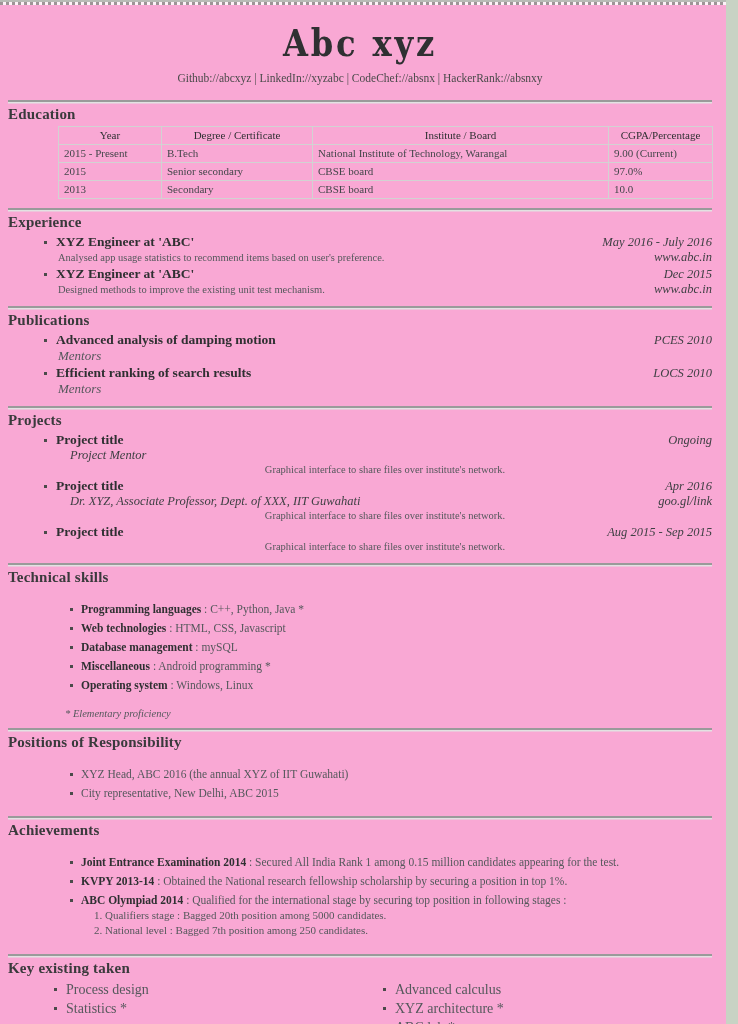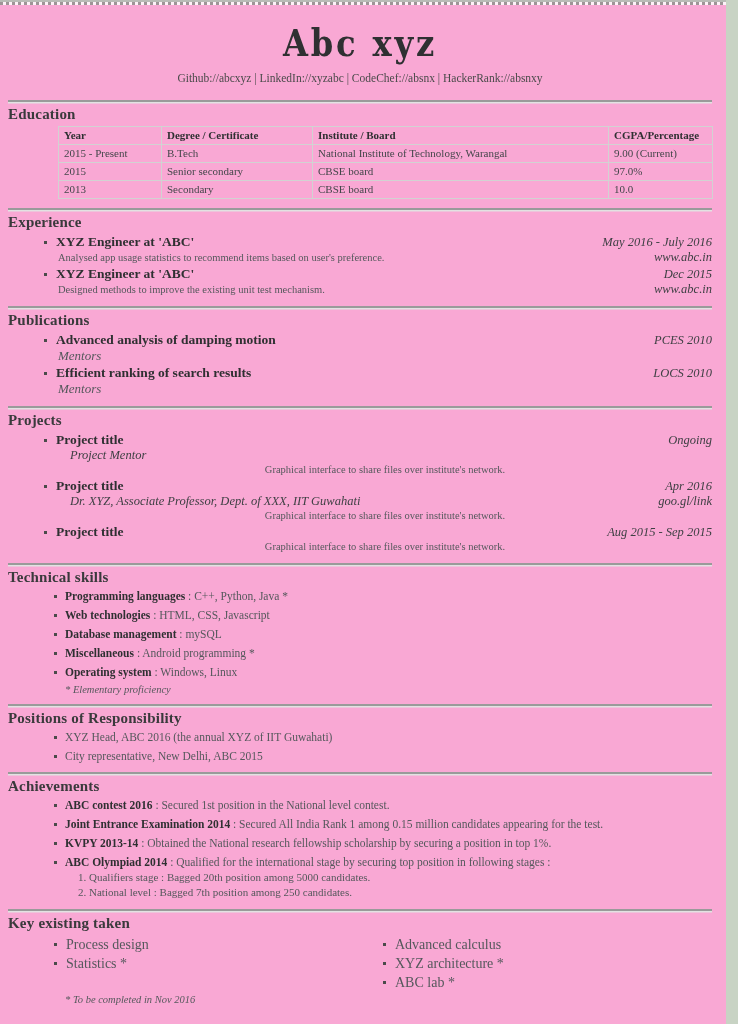--- a/index.html
+++ b/index.html
@@ -79,21 +79,21 @@
     font-size: 11px;
     color: #44464a;
   }
   table.edu th, table.edu td {
     border: 1px solid #d2d2d2;
     padding: 2px 5px;
     text-align: left;
     font-weight: normal;
     line-height: 13px;
   }
-  table.edu th { font-weight: bold; color: #2f3032; }
+  table.edu th { font-weight: normal; color: #2f3032; text-align: center; }
   .col-year { width: 92px; }
   .col-deg { width: 140px; }
   .col-inst { width: 285px; }
 
   
   ul.entries {
     list-style: none;
     margin: 0;
     padding: 0 0 0 36px;
   }
@@ -154,21 +154,21 @@
     font-size: 10.5px;
     color: #55585c;
     line-height: 14px;
     padding-left: 2px;
     text-align: center;
   }
 
   
   ul.plain {
     list-style: none;
-    margin: 0;
+    margin: 16px;
     padding: 0 0 0 46px;
   }
   ul.plain > li {
     position: relative;
     padding-left: 11px;
     font-size: 11.5px;
     color: #55585c;
     line-height: 14px;
     margin-bottom: 5px;
   }
@@ -360,21 +360,20 @@
   <div class="rule"></div>
   <h2 class="section-title">Positions of Responsibility</h2>
   <ul class="plain">
     <li>XYZ Head, ABC 2016 (the annual XYZ of IIT Guwahati)</li>
     <li>City representative, New Delhi, ABC 2015</li>
   </ul>
 
   <div class="rule"></div>
   <h2 class="section-title">Achievements</h2>
   <ul class="plain">
-    <li><b>ABC contest 2016</b><span> : Secured 1st position in the National level contest.</span></li>
     <li><b>Joint Entrance Examination 2014</b><span> : Secured All India Rank 1 among 0.15 million candidates appearing for the test.</span></li>
     <li><b>KVPY 2013-14</b><span> : Obtained the National research fellowship scholarship by securing a position in top 1%.</span></li>
     <li>
       <b>ABC Olympiad 2014</b><span> : Qualified for the international stage by securing top position in following stages :</span>
       <ol class="substages">
         <li>Qualifiers stage : Bagged 20th position among 5000 candidates.</li>
         <li>National level : Bagged 7th position among 250 candidates.</li>
       </ol>
     </li>
   </ul>

